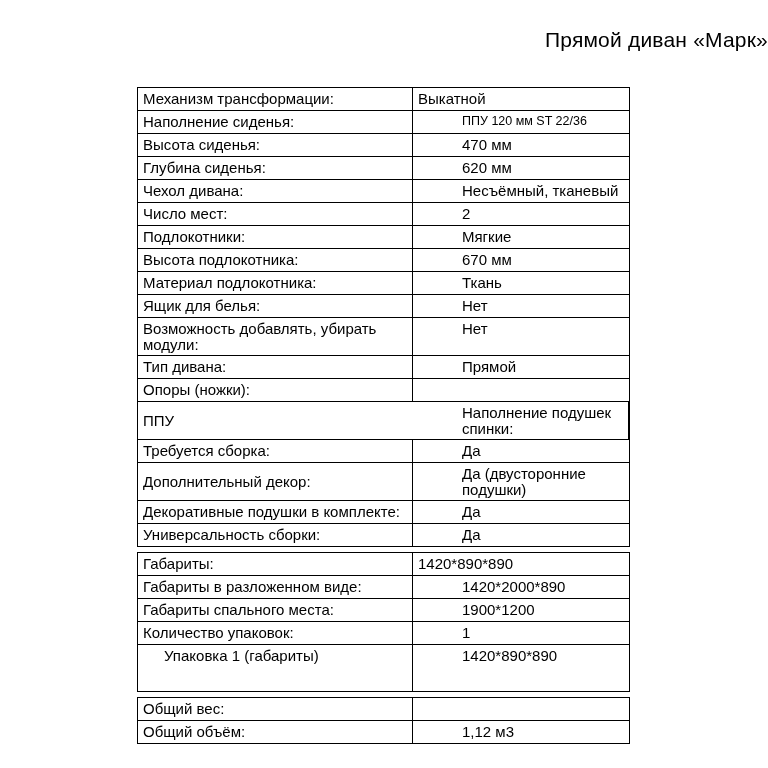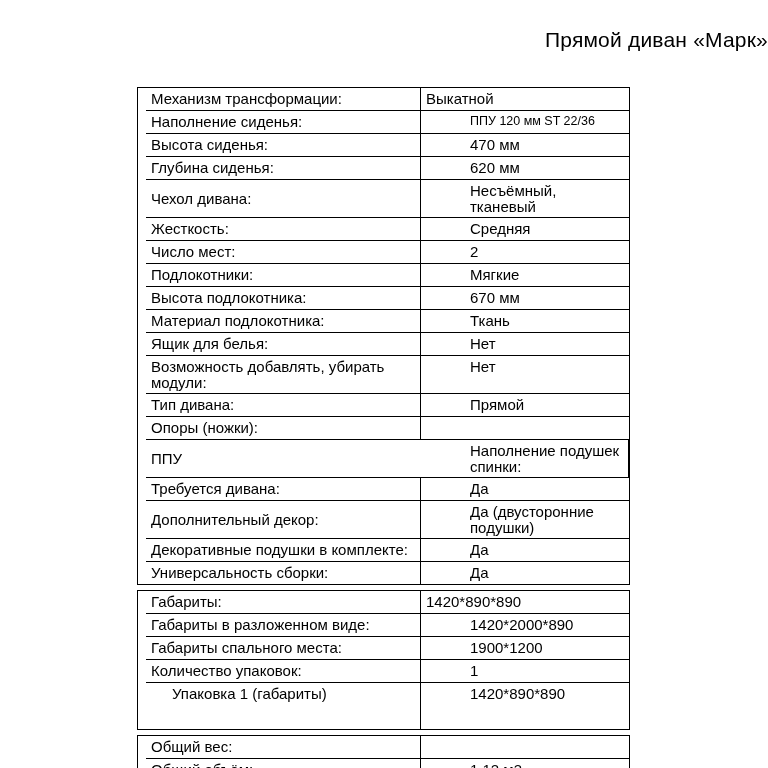--- a/index.html
+++ b/index.html
@@ -23,21 +23,20 @@
     letter-spacing: 0.2px;
   }
   .table-wrap {
     position: absolute;
     left: 137px;
     top: 87px;
     width: 493px;
   }
   .section {
     border: 1px solid #000000;
-    padding-left: 8px;
   }
   .section + .section { margin-top: 5px; }
   .row {
     display: grid;
     grid-template-columns: 275px 1fr;
   }
   .row + .row { border-top: 1px solid #000000; gap: 44px; }
   .cell {
     box-sizing: border-box;
     padding: 3px 6px 3px 5px;
@@ -76,24 +75,20 @@
     </div>
     <div class="row">
       <div class="cell label">Глубина сиденья:</div>
       <div class="cell value">620 мм</div>
     </div>
     <div class="row">
       <div class="cell label">Чехол дивана:</div>
       <div class="cell value">Несъёмный, тканевый</div>
     </div>
     <div class="row">
-      <div class="cell label">Жесткость:</div>
-      <div class="cell value">Средняя</div>
-    </div>
-    <div class="row">
       <div class="cell label">Число мест:</div>
       <div class="cell value">2</div>
     </div>
     <div class="row">
       <div class="cell label">Подлокотники:</div>
       <div class="cell value">Мягкие</div>
     </div>
     <div class="row">
       <div class="cell label">Высота подлокотника:</div>
       <div class="cell value">670 мм</div>
@@ -115,21 +110,21 @@
       <div class="cell value">Прямой</div>
     </div>
     <div class="row">
       <div class="cell label">Опоры (ножки):</div>
     </div>
     <div class="row">
       <div class="cell value">ППУ</div>
       <div class="cell label">Наполнение подушек спинки:</div>
     </div>
     <div class="row">
-      <div class="cell label">Требуется дивана:</div>
+      <div class="cell label">Требуется сборка:</div>
       <div class="cell value">Да</div>
     </div>
     <div class="row">
       <div class="cell label">Дополнительный декор:</div>
       <div class="cell value">Да (двусторонние подушки)</div>
     </div>
     <div class="row">
       <div class="cell label">Декоративные подушки в комплекте:</div>
       <div class="cell value">Да</div>
     </div>

